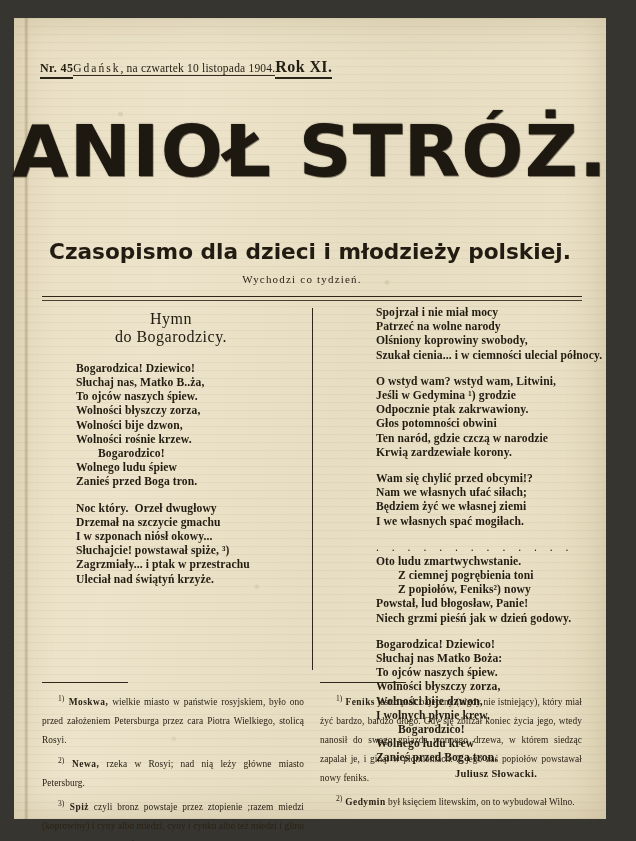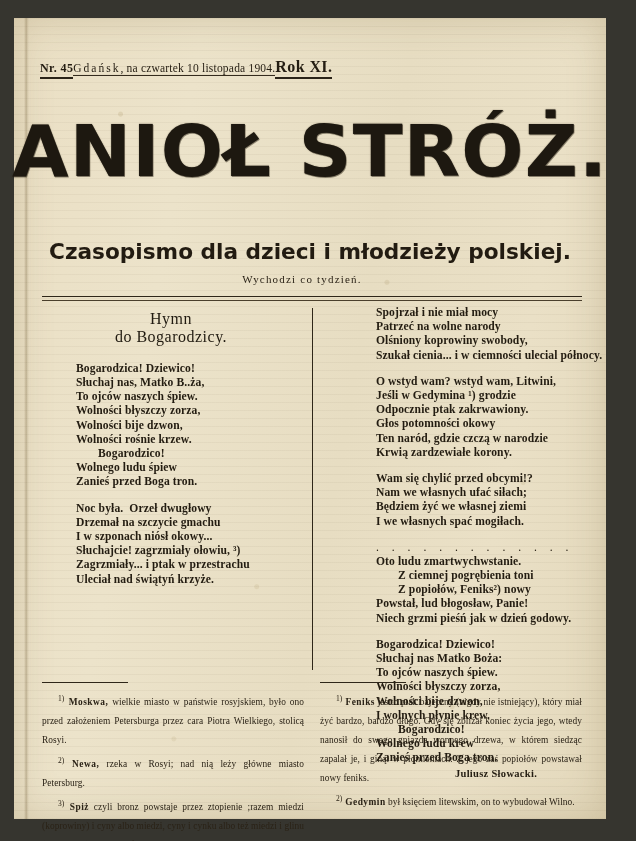--- a/index.html
+++ b/index.html
@@ -277,43 +277,43 @@
                 <span class="ln">Słuchaj nas, Matko B..ża,</span>
                 <span class="ln">To ojców naszych śpiew.</span>
                 <span class="ln">Wolności błyszczy zorza,</span>
                 <span class="ln">Wolności bije dzwon,</span>
                 <span class="ln">Wolności rośnie krzew.</span>
                 <span class="ln ind2">Bogarodzico!</span>
                 <span class="ln">Wolnego ludu śpiew</span>
                 <span class="ln">Zanieś przed Boga tron.</span>
               </div>
               <div class="stanza">
-                <span class="ln">Noc była.  Orzeł dwugłowy</span>
+                <span class="ln">Noc który.  Orzeł dwugłowy</span>
                 <span class="ln">Drzemał na szczycie gmachu</span>
                 <span class="ln">I w szponach niósł okowy...</span>
-                <span class="ln">Słuchajcie! zagrzmiały ołowiu, ³)</span>
+                <span class="ln">Słuchajcie! powstawał spiże, ³)</span>
                 <span class="ln">Zagrzmiały... i ptak w przestrachu</span>
                 <span class="ln">Uleciał nad świątyń krzyże.</span>
               </div>
             </div>
         </div>
 
         <div class="col col-right">
           <div id="right-stanzas">
               <div class="stanza">
                 <span class="ln">Spojrzał i nie miał mocy</span>
                 <span class="ln">Patrzeć na wolne narody</span>
                 <span class="ln">Olśniony koprowiny swobody,</span>
                 <span class="ln">Szukał cienia... i w ciemności ulecial północy.</span>
               </div>
               <div class="stanza">
                 <span class="ln">O wstyd wam? wstyd wam, Litwini,</span>
                 <span class="ln">Jeśli w Gedymina ¹) grodzie</span>
                 <span class="ln">Odpocznie ptak zakrwawiony.</span>
-                <span class="ln">Głos potomności okowy</span>
+                <span class="ln">Głos potomności obwini</span>
                 <span class="ln">Ten naród, gdzie czczą w narodzie</span>
                 <span class="ln">Krwią zardzewiałe korony.</span>
               </div>
               <div class="stanza">
                 <span class="ln">Wam się chylić przed obcymi!?</span>
                 <span class="ln">Nam we własnych ufać siłach;</span>
                 <span class="ln">Będziem żyć we własnej ziemi</span>
                 <span class="ln">I we własnych spać mogiłach.</span>
               </div>
               <div class="ellipsis-line">. . . . . . . . . . . . .</div>

